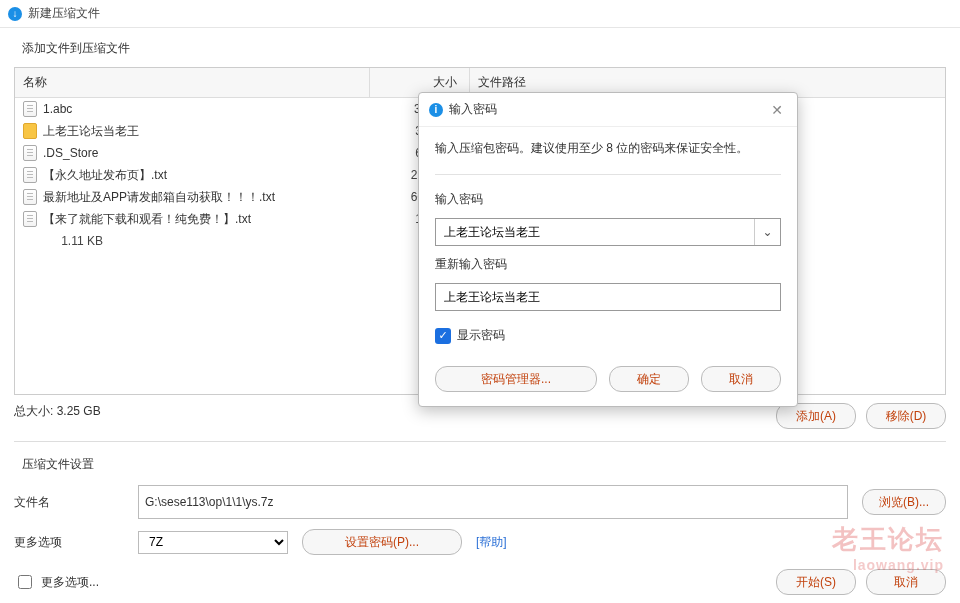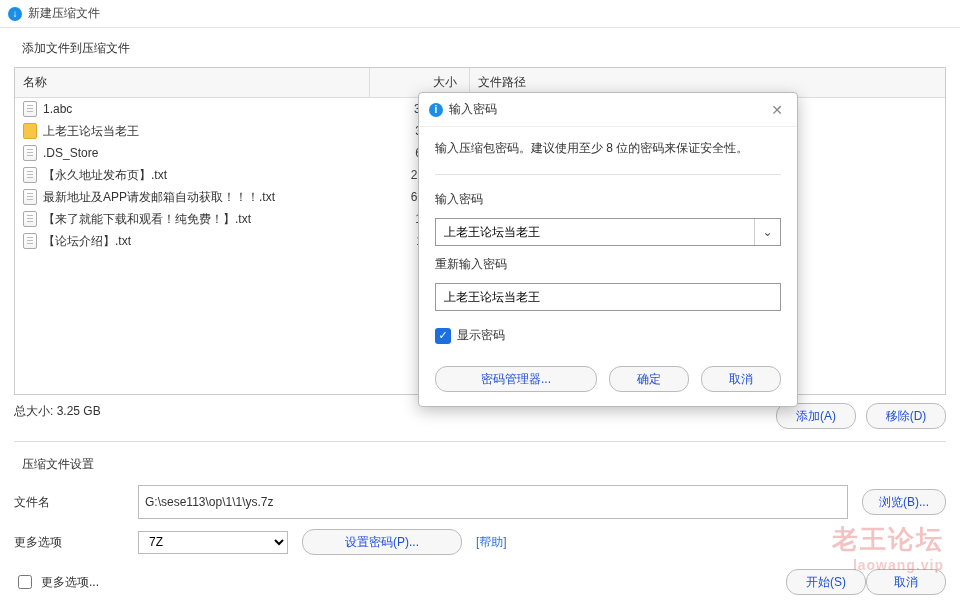--- a/index.html
+++ b/index.html
@@ -19,34 +19,34 @@
   .row{display:flex;align-items:center;height:22px;font-size:12px}
   .row .cell-name{flex:1;display:flex;align-items:center;gap:6px;padding:0 8px;overflow:hidden;white-space:nowrap}
   .row .cell-size{width:100px;text-align:right;padding:0 12px;color:#444}
   .row .cell-path{width:475px}
   .file-ic{width:14px;height:16px;display:inline-block;flex:none}
   .file-ic.doc{border:1px solid #aaa;border-radius:2px;background:linear-gradient(#fff,#f3f3f3);position:relative}
   .file-ic.doc::before{content:"";position:absolute;left:3px;right:3px;top:3px;height:1px;background:#bbb;box-shadow:0 3px 0 #bbb,0 6px 0 #bbb}
   .file-ic.folder{background:#f8c544;border:1px solid #e0a82e;border-radius:2px}
   .footer-row{display:flex;align-items:flex-start;justify-content:space-between;gap:8px}
   .total{color:#333}
-  .btn{height:26px;padding:0 16px;border:1px solid #bbb;background:#f7f7f7;border-radius:12px;font-size:12px;color:#1d4ed8;display:inline-flex;align-items:center;justify-content:center;cursor:pointer;white-space:nowrap}
+  .btn{height:26px;padding:0 16px;border:1px solid #bbb;background:#f7f7f7;border-radius:12px;font-size:12px;color:#c2410c;display:inline-flex;align-items:center;justify-content:center;cursor:pointer;white-space:nowrap}
   .btn.wide{min-width:80px}
   .hr{border:none;border-top:1px solid #ddd;margin:4px 0}
   .settings{display:flex;flex-direction:column;gap:10px}
   .form-row{display:flex;align-items:center;gap:14px}
   .form-row .lab{width:110px;color:#333}
   .input{height:26px;border:1px solid #bbb;background:#fff;padding:16px 6px;font-size:12px;color:#333}
   .input.long{flex:1}
   .select{height:23px;border:1px solid #bbb;background:#fff;padding:0 6px;font-size:12px;width:150px}
   .link{color:#2a6fd6;cursor:pointer}
   .bottom-bar{display:flex;align-items:center;justify-content:space-between;padding-top:6px}
   .chk{display:flex;align-items:center;gap:6px;color:#333}
   .chk input{width:14px;height:14px}
-  .right-btns{display:flex;}
+  .right-btns{display:flex;gap:10px}
   
   .overlay{position:absolute;left:0;top:0;right:0;bottom:0;pointer-events:none}
   .dialog{position:absolute;left:418px;top:92px;width:380px;background:#fff;border:1px solid #bbb;border-radius:4px;box-shadow:0 4px 16px rgba(0,0,0,0.25);pointer-events:auto;display:flex;flex-direction:column}
   .dialog .dlg-title{display:flex;align-items:center;gap:6px;padding:8px 10px;border-bottom:1px solid #eee}
   .dialog .close{margin-left:auto;color:#888;cursor:pointer;font-size:14px;padding:0 4px}
   .dialog .dlg-body{padding:12px 16px;display:flex;flex-direction:column;gap:10px}
   .dlg-msg{color:#333;line-height:1.6}
   .dlg-hr{border:none;border-top:1px solid #e2e2e2;margin:6px 0}
   .pw-combo{display:flex;align-items:center;border:1px solid #999;height:28px}
   .pw-combo input{flex:1;border:none;outline:none;padding:0 8px;font-size:12px;height:100%}
@@ -121,24 +121,20 @@
           </div>
           <div class="row">
             <div class="cell-name">
               <span class="file-ic doc"></span>
               <span>【来了就能下载和观看！纯免费！】.txt</span>
             </div>
             <div class="cell-size">1.12 KB</div>
             <div class="cell-path"></div>
           </div>
           <div class="row">
-            <div class="cell-name">
-              <span class="file-ic doc"></span>
-              <span>【论坛介绍】.txt</span>
-            </div>
             <div class="cell-size">1.11 KB</div>
             <div class="cell-path"></div>
           </div>
         </div>
     </div>
 
     <div class="footer-row">
       <div class="total">总大小: 3.25 GB</div>
       <div style="display:flex;gap:10px">
         <button class="btn wide">添加(A)</button>

